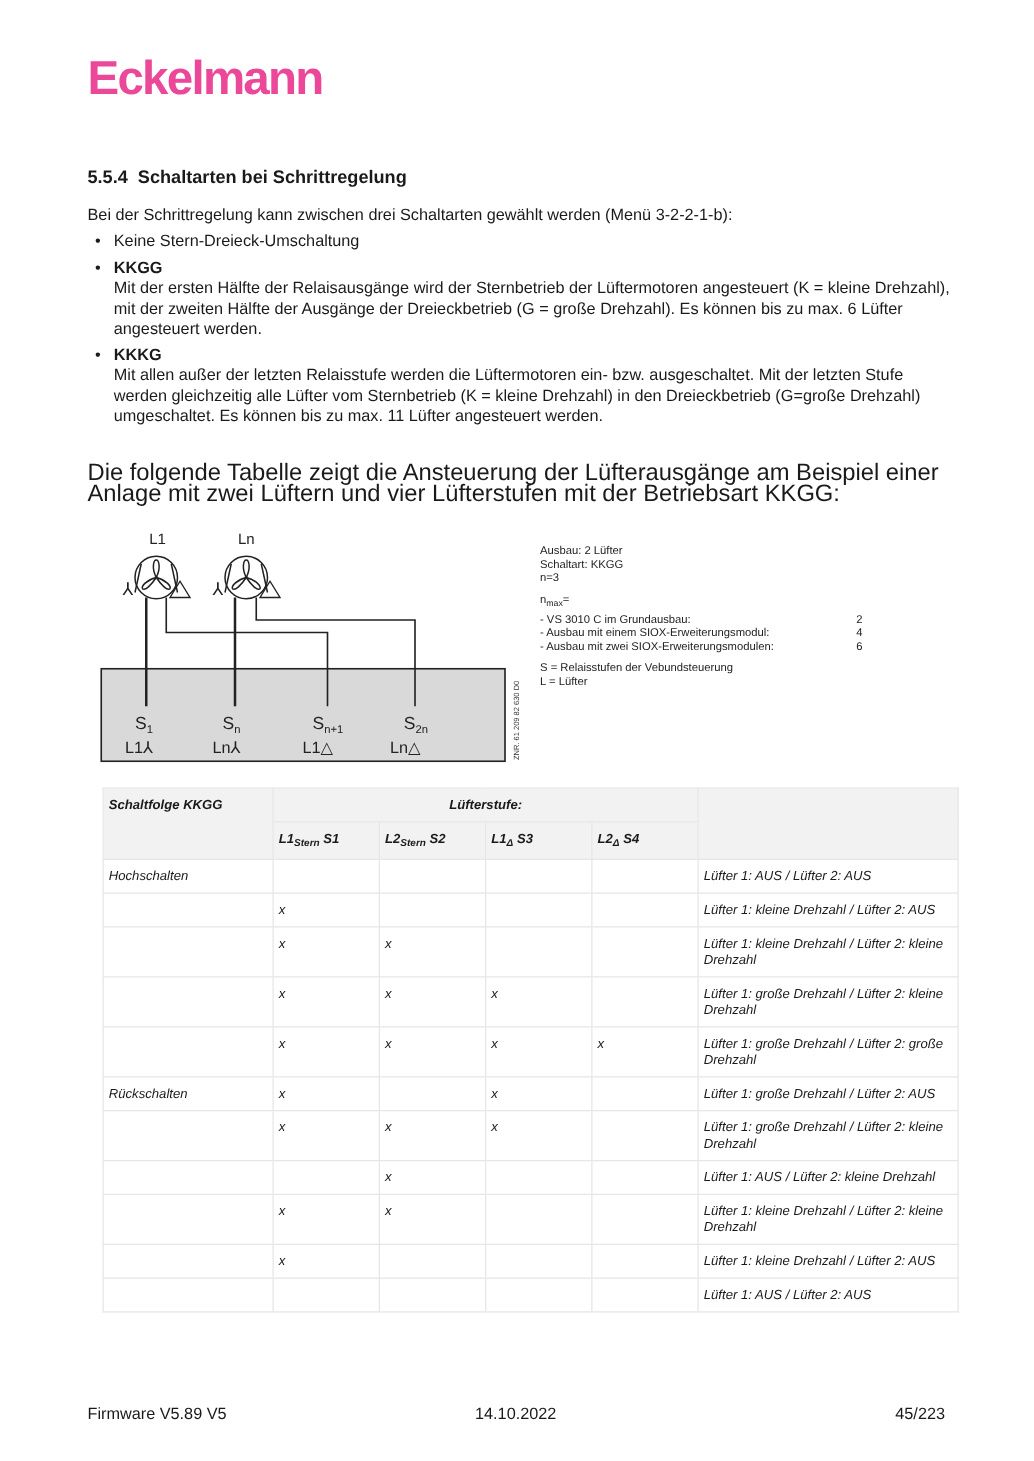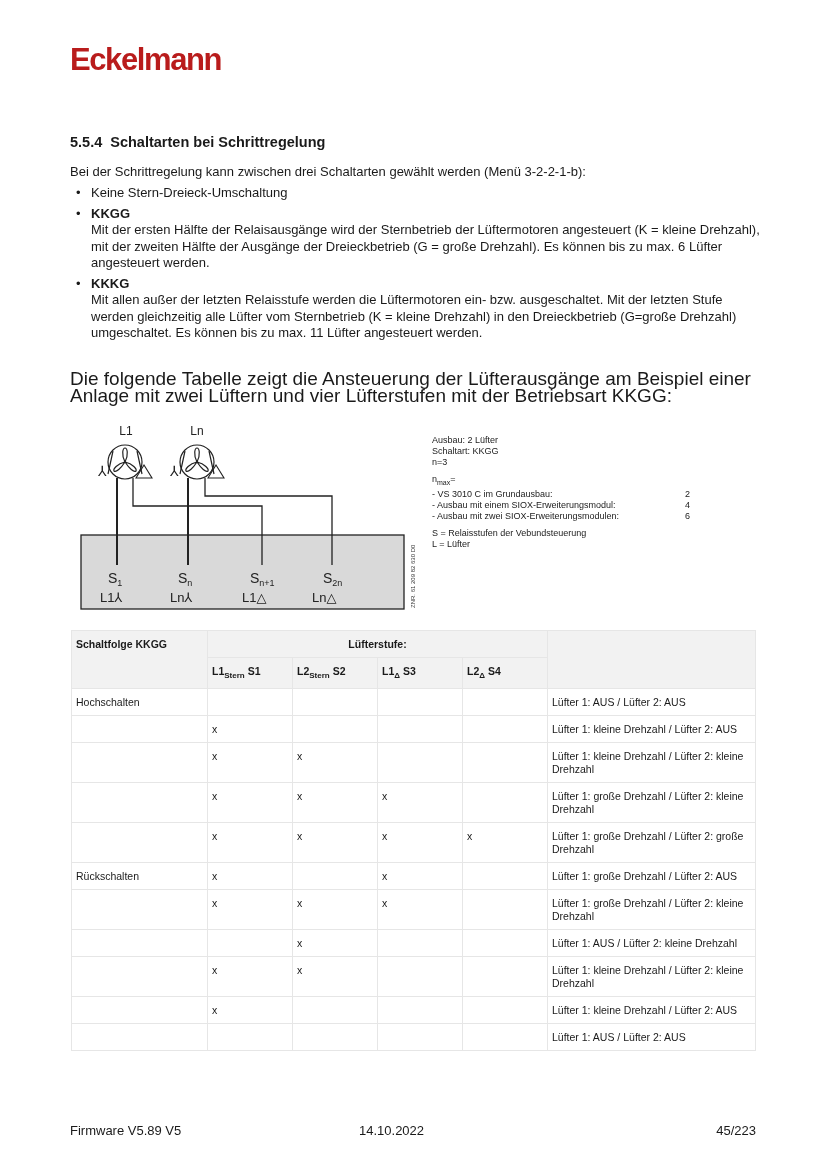--- a/index.html
+++ b/index.html
@@ -1,41 +1,41 @@
 <!DOCTYPE html>
 <html><head>
 <meta charset="utf-8">
 <style>
   html, body { margin: 0; padding: 0; background: #ffffff; }
   body { width: 827px; height: 1169px; position: relative; font-family: "Liberation Sans", sans-serif; color: #1a1a1a; overflow: hidden; }
-  .logo { position: absolute; left: 70px; top: 42px; font-family: "Liberation Sans", sans-serif; font-weight: bold; font-size: 31px; letter-spacing: -1.4px; color: #b91c1c; }
+  .logo { position: absolute; left: 70px; top: 42px; font-family: "Liberation Sans", sans-serif; font-weight: bold; font-size: 38px; letter-spacing: -1.4px; color: #ec4899; }
   .heading { position: absolute; left: 70px; top: 134px; font-size: 14.5px; font-weight: bold; }
   .heading .num { margin-right: 4px; }
   .intro { position: absolute; left: 70px; top: 164px; font-size: 13px; }
   .bullets { position: absolute; left: 70px; top: 185px; width: 690px; font-size: 13px; line-height: 16.5px; }
   .bullet { position: relative; padding-left: 21px; margin-bottom: 4px; }
   .bullet .dot { position: absolute; left: 6px; top: 0; }
   .bullet .title { font-weight: bold; display: block; }
   .para2 { position: absolute; left: 70px; top: 371px; width: 700px; font-size: 19px; line-height: 16.5px; }
 
   .diagram { position: absolute; left: 70px; top: 418px; width: 360px; height: 200px; }
   .legend { position: absolute; left: 432px; top: 435px; font-size: 9px; line-height: 10.8px; color: #222; width: 280px; }
   .legend .row { display: flex; justify-content: space-between; }
   .legend .gap { height: 7px; }
   .legend sub { font-size: 7px; }
 
-  table.tbl { position: absolute; left: 71px; top: 630px; width: 685px; border-collapse: collapse; font-size: 10.5px; }
+  table.tbl { position: absolute; left: 82px; top: 630px; width: 685px; border-collapse: collapse; font-size: 10.5px; font-style: italic; }
   table.tbl td, table.tbl th { border: 1.5px solid #e6e6e6; vertical-align: top; text-align: left; padding: 7px 4px 6px 4px; font-weight: normal; line-height: 13px; }
   table.tbl thead th { background: #f2f2f2; font-weight: bold; }
   table.tbl thead th.center { text-align: center; }
   table.tbl sub { font-size: 8px; }
   .c0 { width: 127px; } .c1 { width: 76px; margin-top: 15px; } .c2 { width: 76px; } .c3 { width: 76px; } .c4 { width: 76px; }
 
   .footer { position: absolute; top: 1123px; font-size: 13px; }
-  .f-left { left: 70px; } .f-mid { left: 359px; text-align: center; } .f-right { right: 71px; }
+  .f-left { left: 70px; } .f-mid { left: 380px; text-align: center; } .f-right { right: 71px; }
 </style>
 </head>
 <body>
 
 <div class="logo">Eckelmann</div>
 
 <div class="heading">
   <span class="num">5.5.4</span>
   <span>Schaltarten bei Schrittregelung</span>
 </div>

